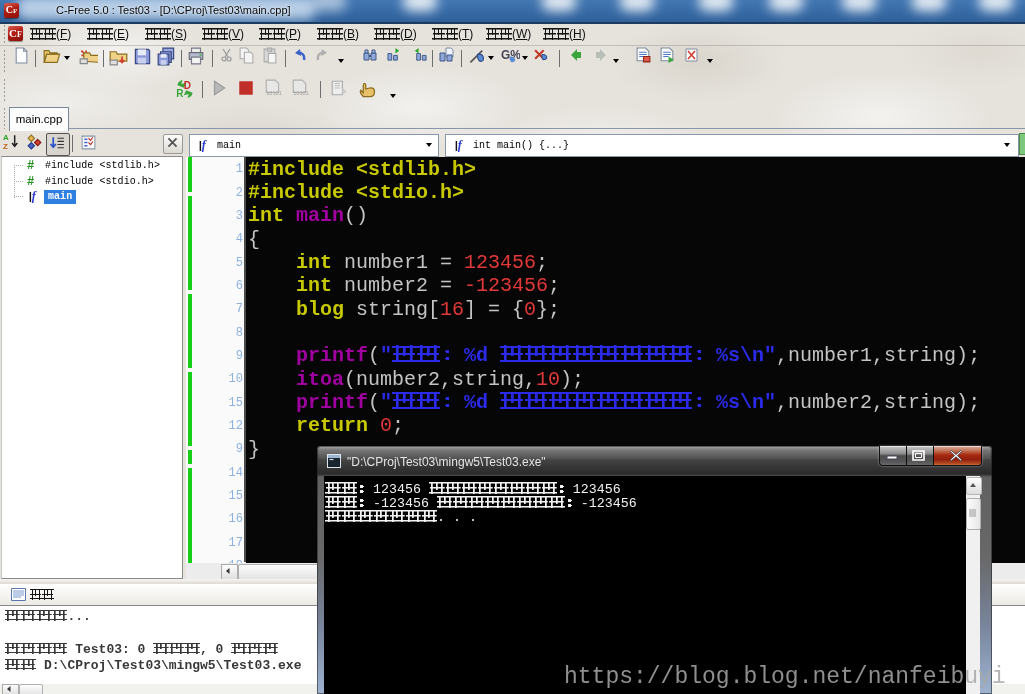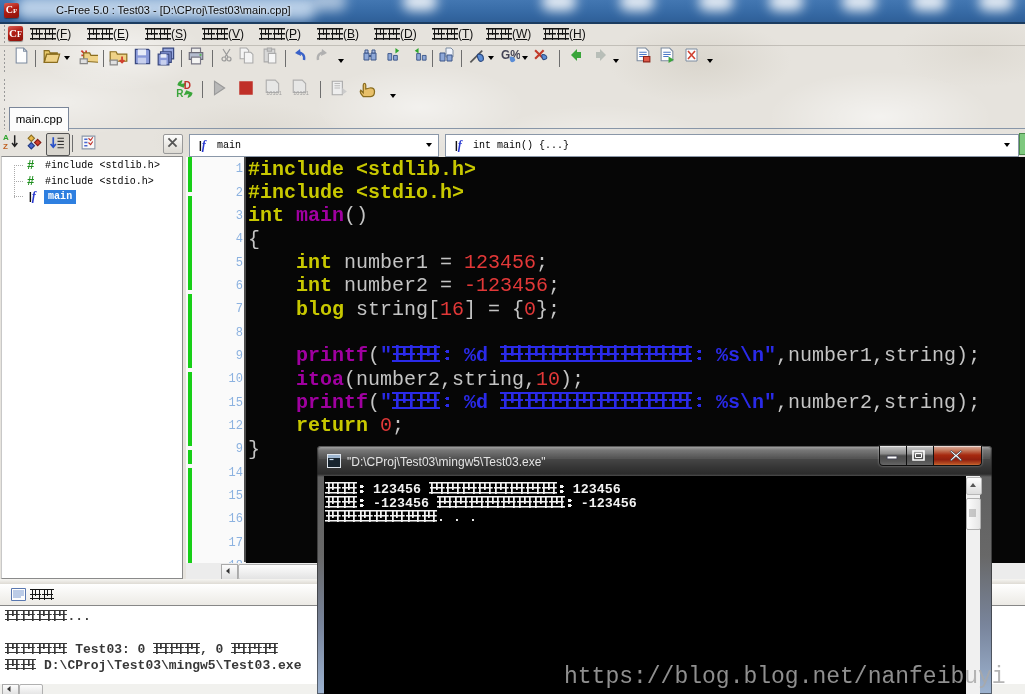--- a/index.html
+++ b/index.html
@@ -61,21 +61,21 @@
 #bheader i.g{width:12px;height:11px;vertical-align:-1px}
 #bout{left:0;top:606px;width:1025px;height:88px;background:#fff;border-top:1px solid #fff}
 .bl{position:absolute;left:5px;white-space:pre;font-family:"Liberation Mono",monospace;font-size:13px;font-weight:bold;color:#383838}
 .bl i.g,.bl i.c{width:15.6px;height:11px;vertical-align:-1px}
 
 #con{left:317px;top:446px;width:675px;height:248px;border-radius:4px 4px 0 0;background:linear-gradient(180deg,#a8a8a8 0,#6e6e6e 4px,#484848 12px,#343434 22px,#2b2b2b 28px,#606060 31px,#686868 110px,#79859c 180px,#9cb2cf 246px);box-shadow:inset 0 0 0 1px rgba(30,30,30,.55)}
 #conin{position:absolute;left:7px;top:30px;width:642px;height:218px;background:#000}
 #contitle{position:absolute;left:30px;top:9px;font-size:12px;color:#e4e4e4;white-space:pre}
 #conbtns{position:absolute;left:562px;top:0;width:103px;height:20px;filter:drop-shadow(0 0 1px rgba(255,255,255,.45))}
 .cb{position:absolute;top:0;height:19px;border:1px solid #101010;border-top:none;box-shadow:inset 0 1px 0 rgba(255,255,255,.55)}
-.cwt{position:absolute;font-family:"Liberation Mono",monospace;font-size:13.3px;font-weight:bold;color:#f2f2f2;white-space:pre}
+.cwt{position:absolute;font-family:"Liberation Mono",monospace;font-size:13.3px;font-weight:normal;color:#f2f2f2;white-space:pre}
 .cwt i.g,.cwt i.c{width:16px;height:12px;vertical-align:-1px}
 #consb{position:absolute;left:649px;top:30px;width:14px;height:218px;background:#f0f0f0}
 
 #wm{left:564px;top:664px;font-family:"Liberation Mono",monospace;font-size:23px;color:rgba(168,168,168,.85);letter-spacing:0}
 </style></head><body>
 <div id="w">
 <div class="abs" id="tex"></div>
 
 <style>#menu i.g{background-image:linear-gradient(#151515,#151515),linear-gradient(#151515,#151515),linear-gradient(#151515,#151515),linear-gradient(#151515,#151515),linear-gradient(#151515,#151515),linear-gradient(#151515,#151515);background-size:100% 13%,92% 13%,100% 13%,11% 100%,11% 100%,11% 58%;background-position:0 2%,50% 50%,50% 98%,18% 50%,82% 50%,50% 12%}
 #bheader i.g{background-image:linear-gradient(#151515,#151515),linear-gradient(#151515,#151515),linear-gradient(#151515,#151515),linear-gradient(#151515,#151515),linear-gradient(#151515,#151515),linear-gradient(#151515,#151515);background-size:100% 13%,92% 13%,100% 13%,11% 100%,11% 100%,11% 58%;background-position:0 2%,50% 50%,50% 98%,18% 50%,82% 50%,50% 12%}

